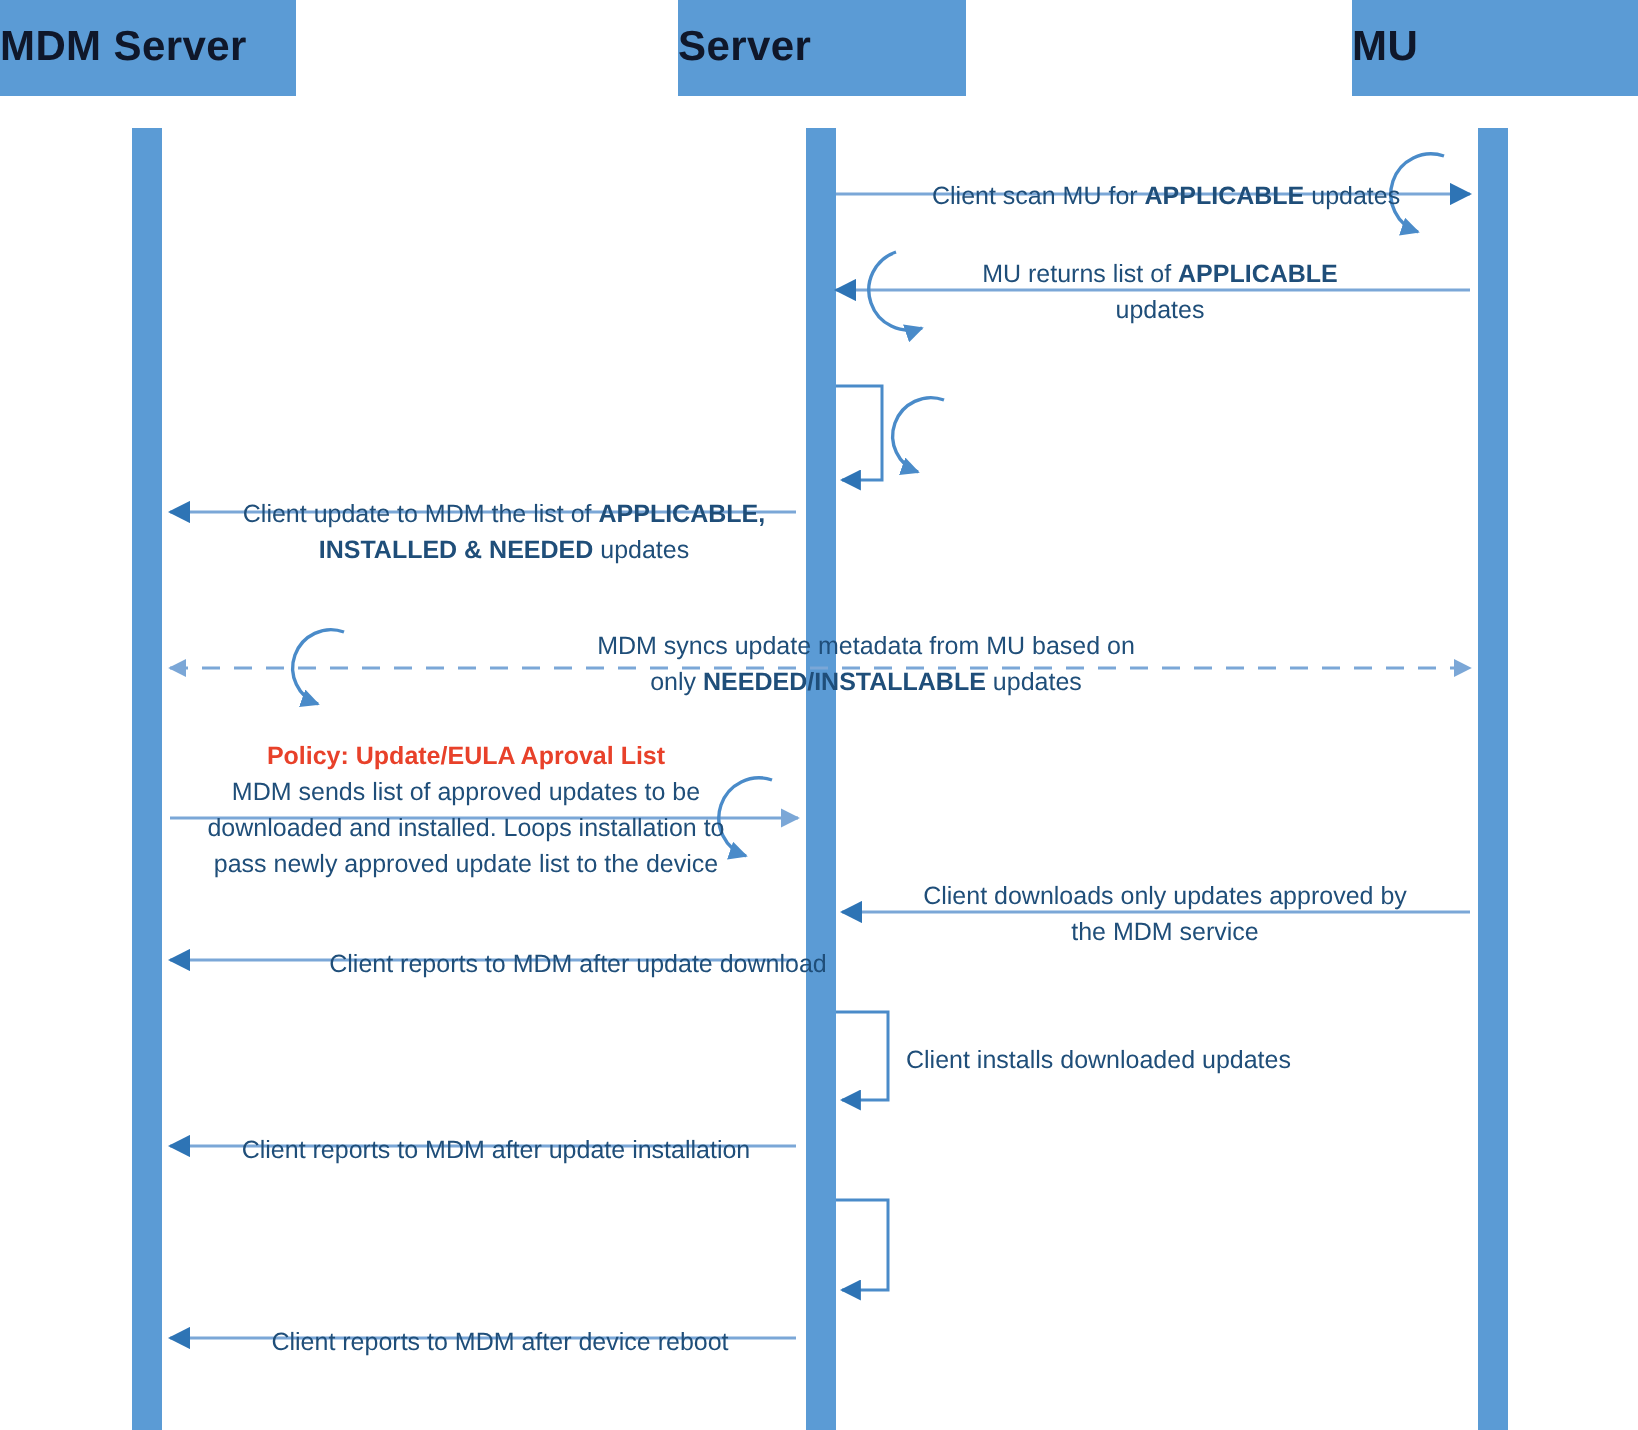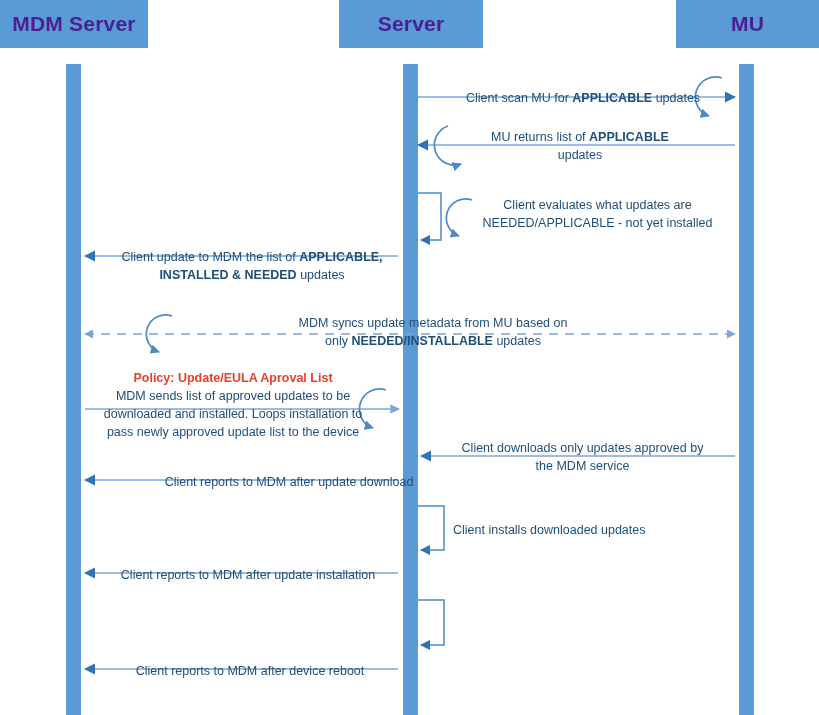--- a/index.html
+++ b/index.html
@@ -13,26 +13,25 @@
   #canvas {
     position: relative;
     width: 819px;
     height: 715px;
     background: #ffffff;
     overflow: hidden;
   }
   .actor-box {
     position: absolute;
     background: #5B9BD5;
-    color: #4c1d95;
+    color: #0f172a;
     font-size: 21px;
     font-weight: 700;
     display: flex;
     align-items: center;
-    justify-content: center;
     letter-spacing: 0.2px;
   }
   .lifeline {
     position: absolute;
     width: 15px;
     background: #5B9BD5;
   }
   .msg-label {
     position: absolute;
     font-size: 12.5px;
@@ -149,23 +148,20 @@
   </svg>
 
   <div class="msg-label wrap" style="left:484px; top:128px; width:192px;">
     <span>MU returns list of </span><b>APPLICABLE</b><span> updates</span>
   </div>
 
   <div class="msg-label" style="left:466px; top:89px; width:225px;">
     <span>Client scan MU for </span><b>APPLICABLE</b><span> updates</span>
   </div>
 
-  <div class="msg-label wrap" style="left:480px; top:196px; width:235px;">
-    <span>Client evaluates what updates are NEEDED/APPLICABLE - not yet installed</span>
-  </div>
 
   <div class="msg-label wrap" style="left:108px; top:248px; width:288px;">
     <span>Client update to MDM the list of </span><b>APPLICABLE, INSTALLED &amp; NEEDED</b><span> updates</span>
   </div>
 
   <div class="msg-label wrap" style="left:288px; top:314px; width:290px;">
     <span>MDM syncs update metadata from MU based on only </span><b>NEEDED/INSTALLABLE</b><span> updates</span>
   </div>
 
   <div class="msg-label wrap" style="left:102px; top:369px; width:262px;">

